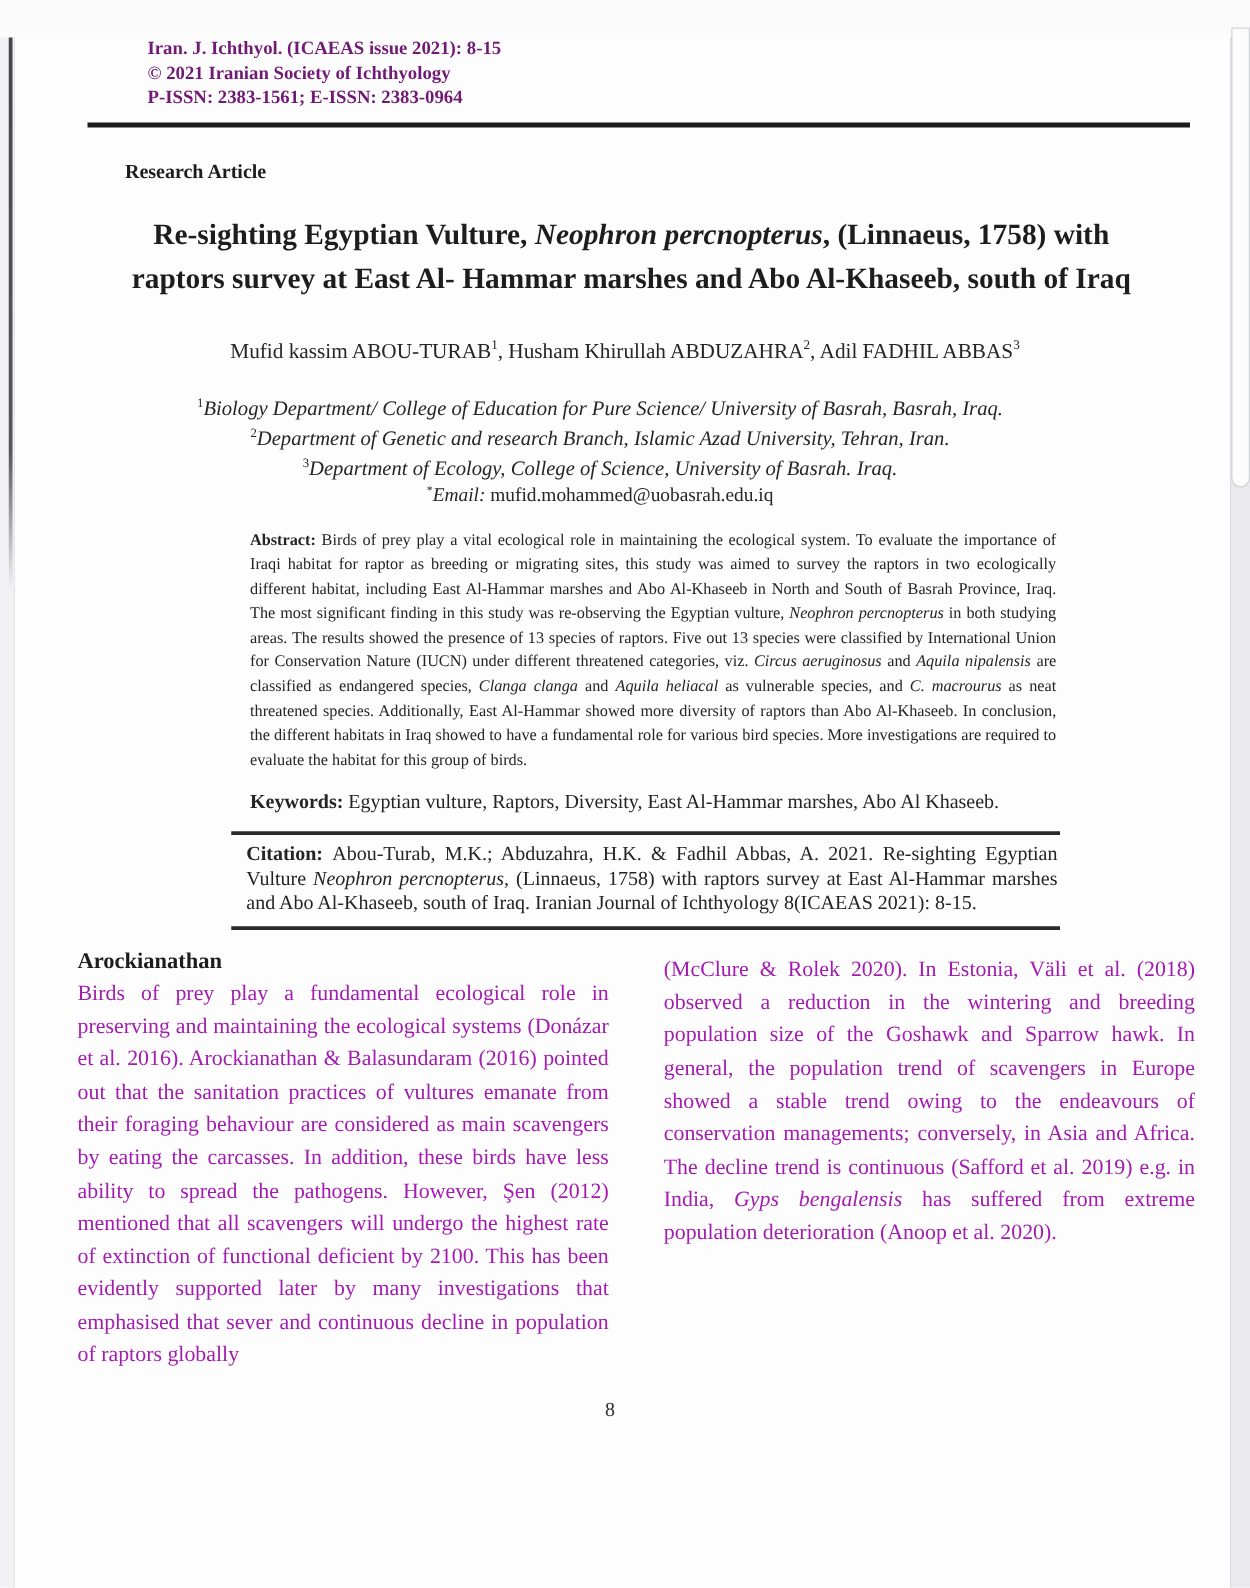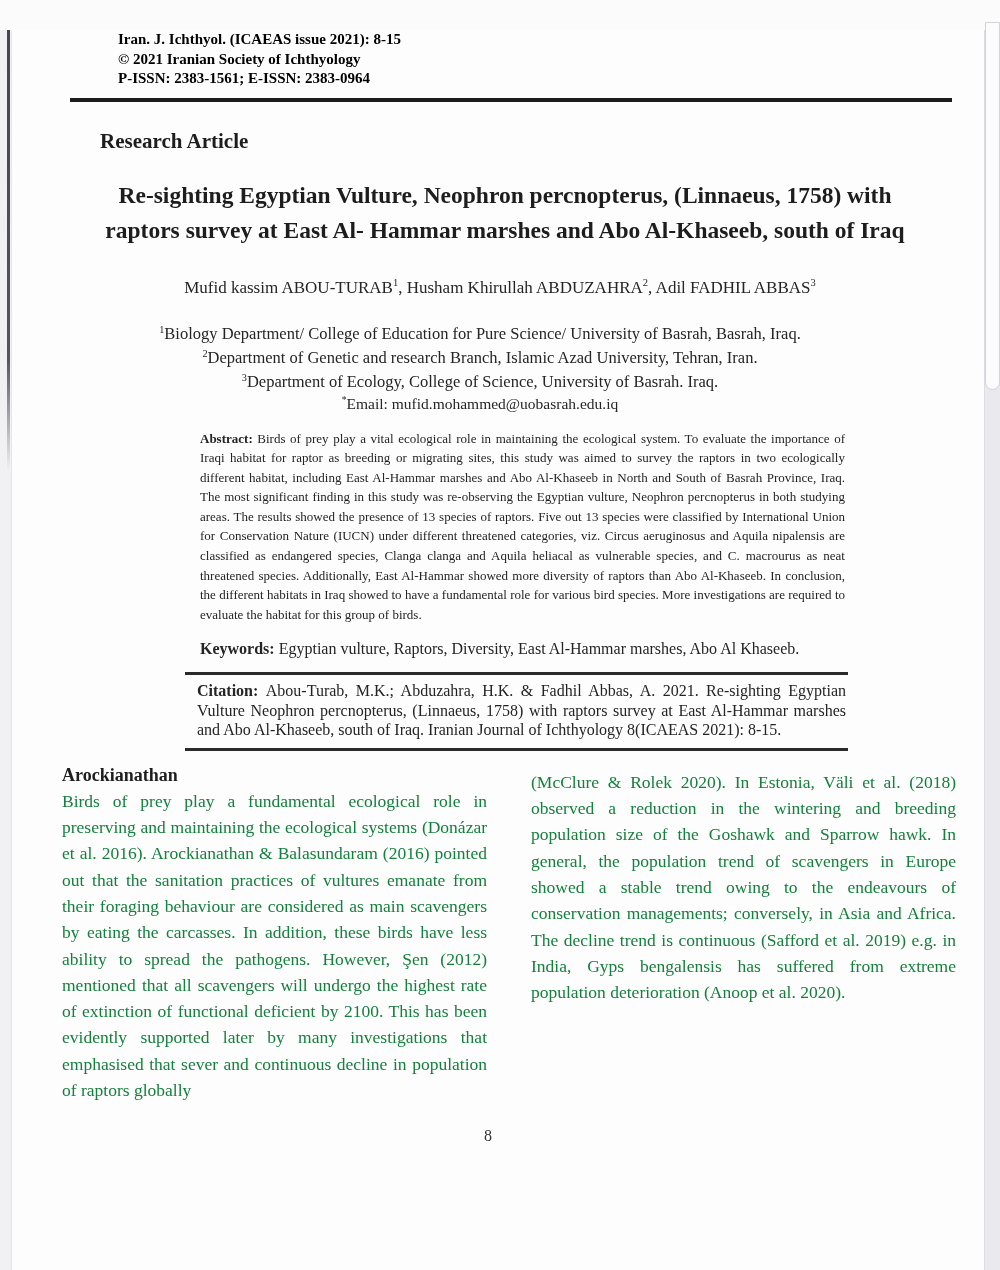--- a/index.html
+++ b/index.html
@@ -41,30 +41,30 @@
     border-radius: 0 0 9px 9px;
     box-sizing: border-box;
   }
   .content { position: relative; }
 
   .masthead {
     margin: 30px 0 0 118px;
     font-size: 15px;
     line-height: 19.5px;
     font-weight: bold;
-    color: #000000;
+    color: #701a75;
   }
   .top-rule {
     margin: 9px 48px 0 70px;
     height: 4px;
     background: #1c1c1c;
   }
   .research-article {
     margin: 27px 0 4px 100px;
-    font-size: 21px;
+    font-size: 16px;
     font-weight: bold;
     color: #1d1d1d;
   }
   .title {
     margin: 24px 85px 0 95px;
     text-align: center;
     font-size: 23.5px;
     line-height: 35px;
     font-weight: bold;
     color: #1d1d1d;
@@ -121,32 +121,32 @@
   .section-heading {
     font-size: 18px;
     font-weight: bold;
     color: #1d1d1d;
     margin-bottom: 2px;
   }
   .body-par {
     text-align: justify;
     font-size: 17.5px;
     line-height: 26.3px;
-    color: #15803d;
+    color: #a21caf;
   }
   .body-par.indent { text-indent: 28px; }
   .right-col-offset { padding-top: 4px; }
   .page-number {
     margin-top: 24px;
     text-align: center;
     font-size: 16px;
     color: #333;
     padding-right: 24px;
   }
-  .it { }
+  .it { font-style: italic; }
   .bd { font-weight: bold; }
   .sup { vertical-align: super; font-size: 62%; line-height: 0; }
 </style>
 </head>
 <body>
 
 <div class="page">
 
   <div class="left-edge-strip"></div>
   <div class="left-edge-shadow"></div>

